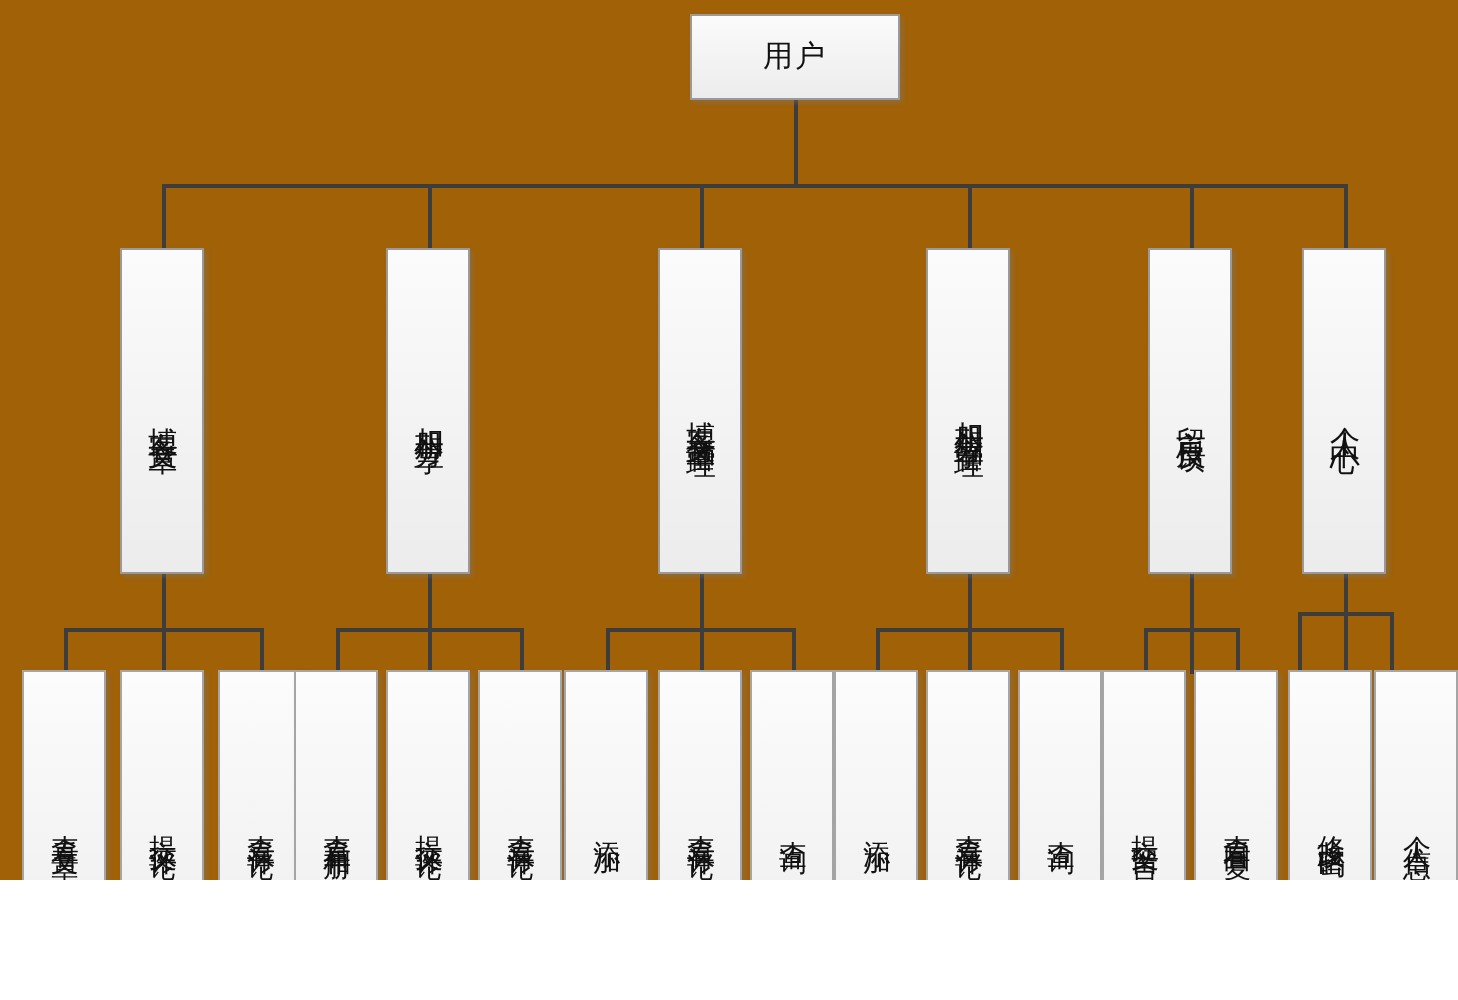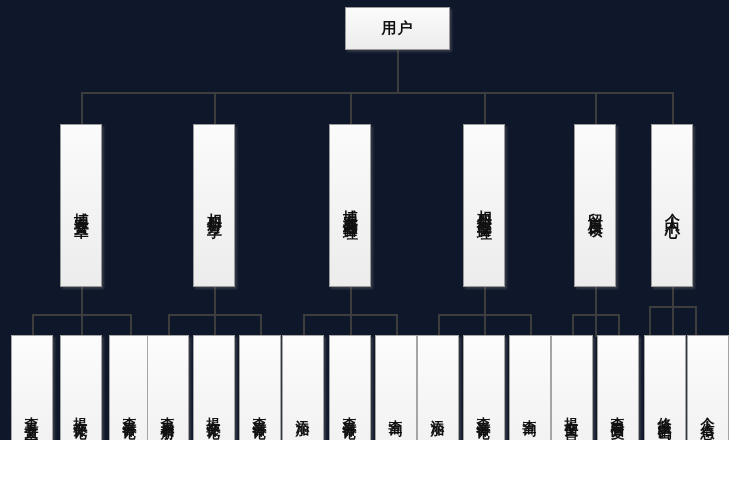--- a/index.html
+++ b/index.html
@@ -7,23 +7,22 @@
     padding: 0;
     background: #ffffff;
   }
   body {
     font-family: "DejaVu Sans", "Liberation Sans", sans-serif;
   }
   #diagram {
     position: relative;
     width: 729px;
     height: 440px;
-    background: #0f172a;
+    background: #a16207;
     overflow: hidden;
-    font-weight: bold;
   }
   .node {
     position: absolute;
     box-sizing: border-box;
     border: 1px solid #9a9a9a;
     background: linear-gradient(to bottom, #fbfbfb 0%, #f2f2f2 60%, #ececec 100%);
     box-shadow: 1.5px 1.5px 2px rgba(120,120,120,0.35);
     display: flex;
     align-items: center;
     justify-content: center;

